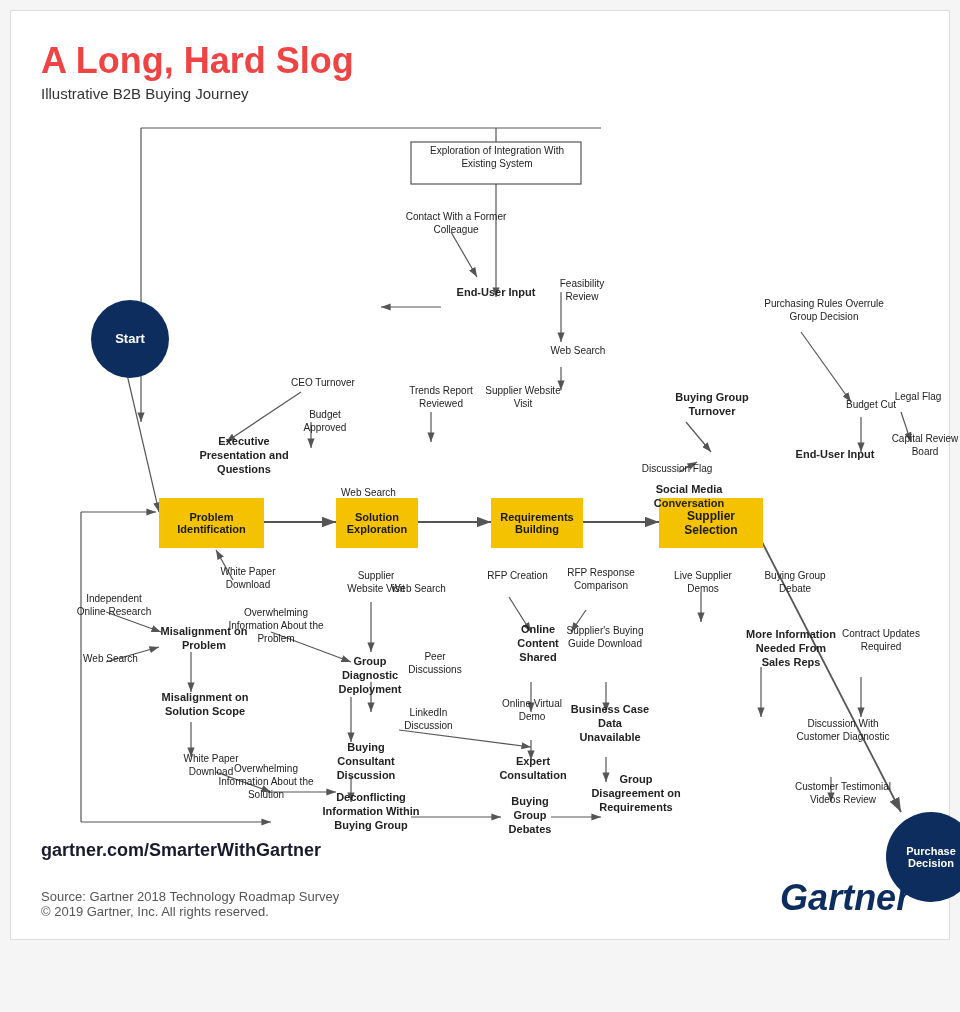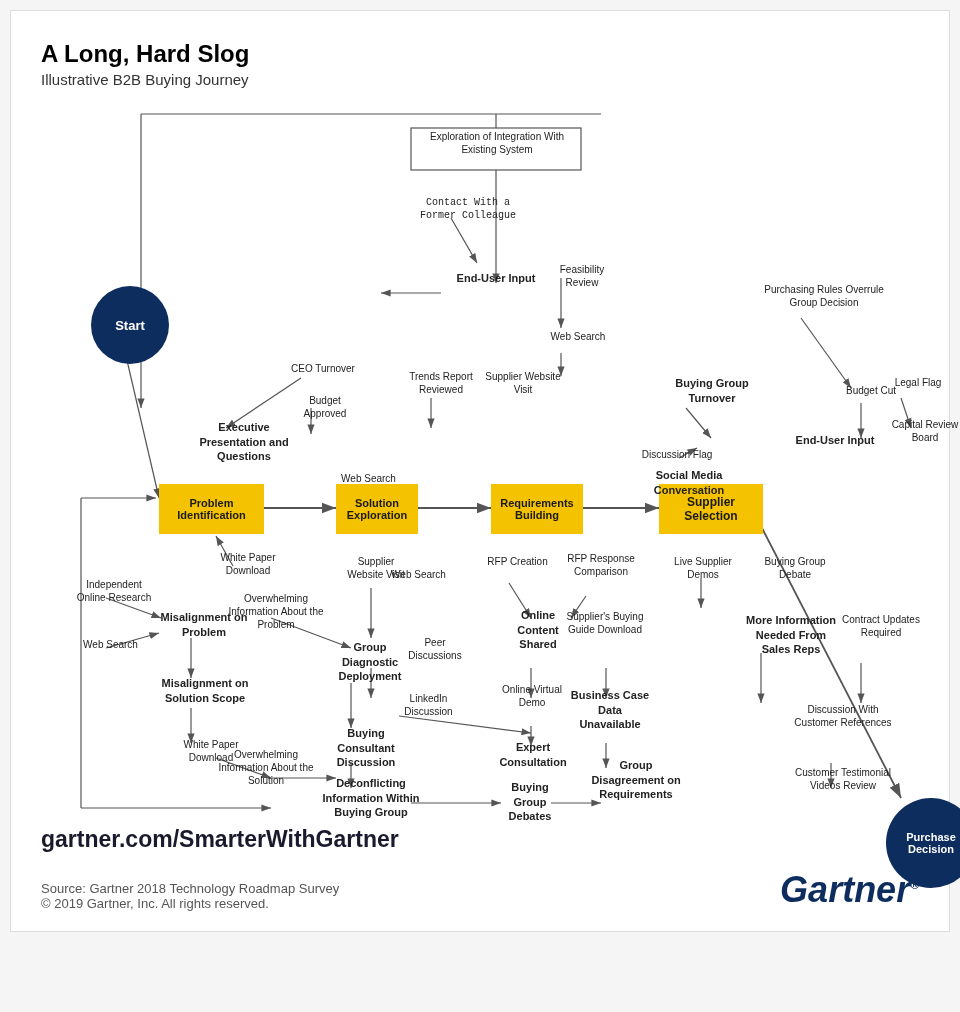--- a/index.html
+++ b/index.html
@@ -12,23 +12,23 @@
       color: #222;
     }
     .page {
       background: white;
       width: 940px;
       margin: 10px auto;
       padding: 30px 30px 20px 30px;
       border: 1px solid #ddd;
     }
     .title {
-      font-size: 24px;
-      font-weight: bold;
-      color: #000000;
+      font-size: 36px;
+      font-weight: bold;
+      color: #ef4444;
       line-height: 1.1;
     }
     .subtitle {
       font-size: 15px;
       color: #333;
       margin-top: 4px;
       margin-bottom: 20px;
     }
     .diagram-container {
       position: relative;
@@ -76,21 +76,21 @@
     }
     svg.diagram-svg {
       position: absolute;
       top: 0; left: 0;
       width: 100%;
       height: 100%;
       overflow: visible;
       pointer-events: none;
     }
     .footer-url {
-      font-size: 23px;
+      font-size: 18px;
       font-weight: bold;
       color: #1a1a2e;
       margin-top: 18px;
     }
     .footer-bottom {
       display: flex;
       justify-content: space-between;
       align-items: flex-end;
       margin-top: 16px;
     }
@@ -253,21 +253,21 @@
     </div>
     <div class="yellow-box" style="left:450px;top:376px;width:92px;height:50px;font-size:11px;display:flex;align-items:center;justify-content:center;">
       <span style="white-space:pre-line;">Requirements
 Building</span>
     </div>
 
     <div class="label" style="left:372px;top:22px;width:168px;">Exploration of
 Integration With
 Existing System</div>
 
-    <div class="label" style="left:372px;top:88px;width:110px;font-family:Liberation Mono, monospace;">Contact With a
+    <div class="label" style="left:360px;top:88px;width:110px;">Contact With a
 Former Colleague</div>
 
     <div class="label" style="left:718px;top:175px;width:130px;">Purchasing Rules
 Overrule Group Decision</div>
 
     <div class="label-bold" style="left:415px;top:163px;width:80px;">End-User
 Input</div>
 
     <div class="label" style="left:505px;top:155px;width:72px;">Feasibility
 Review</div>
@@ -414,21 +414,21 @@
 Information
 Needed From
 Sales Reps</div>
 
     <div class="label" style="left:800px;top:505px;width:80px;">Contract
 Updates
 Required</div>
 
     <div class="label" style="left:752px;top:595px;width:100px;">Discussion
 With Customer
-References</div>
+Diagnostic</div>
 
     <div class="label" style="left:752px;top:658px;width:100px;">Customer
 Testimonial
 Videos Review</div>
 
   </div>
 
   <div class="footer-url">
     <span>gartner.com/SmarterWithGartner</span>
   </div>

